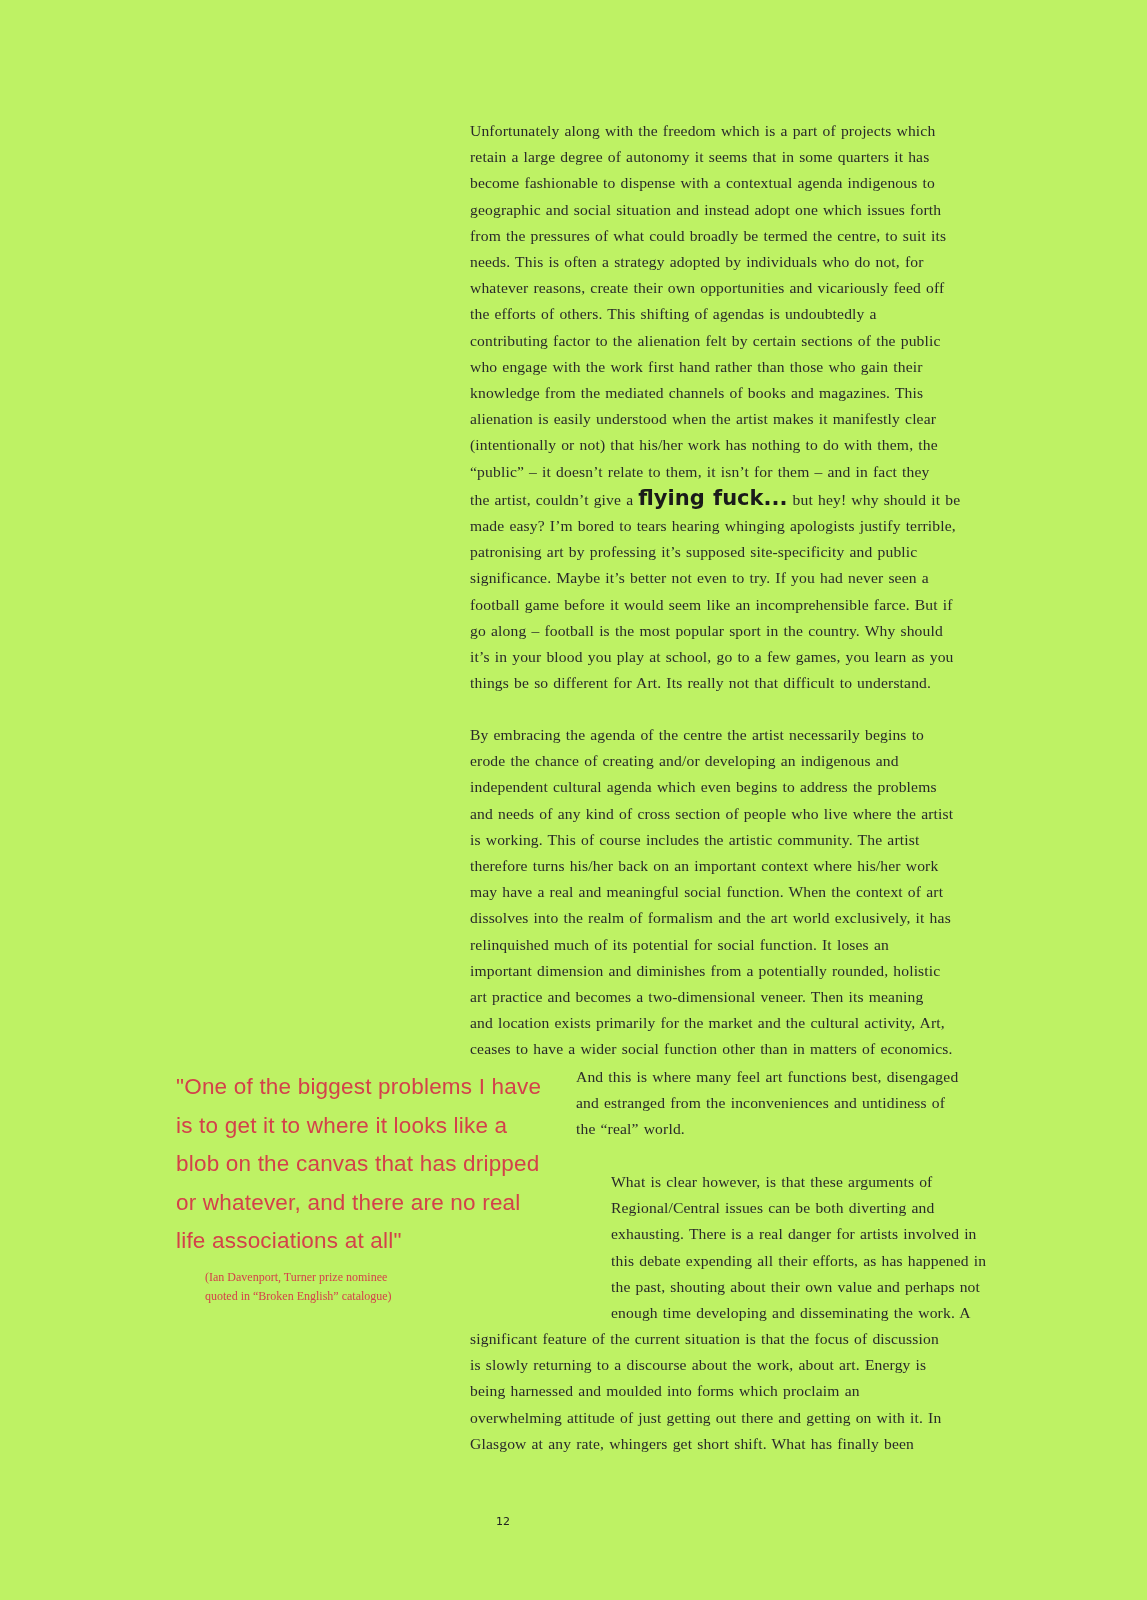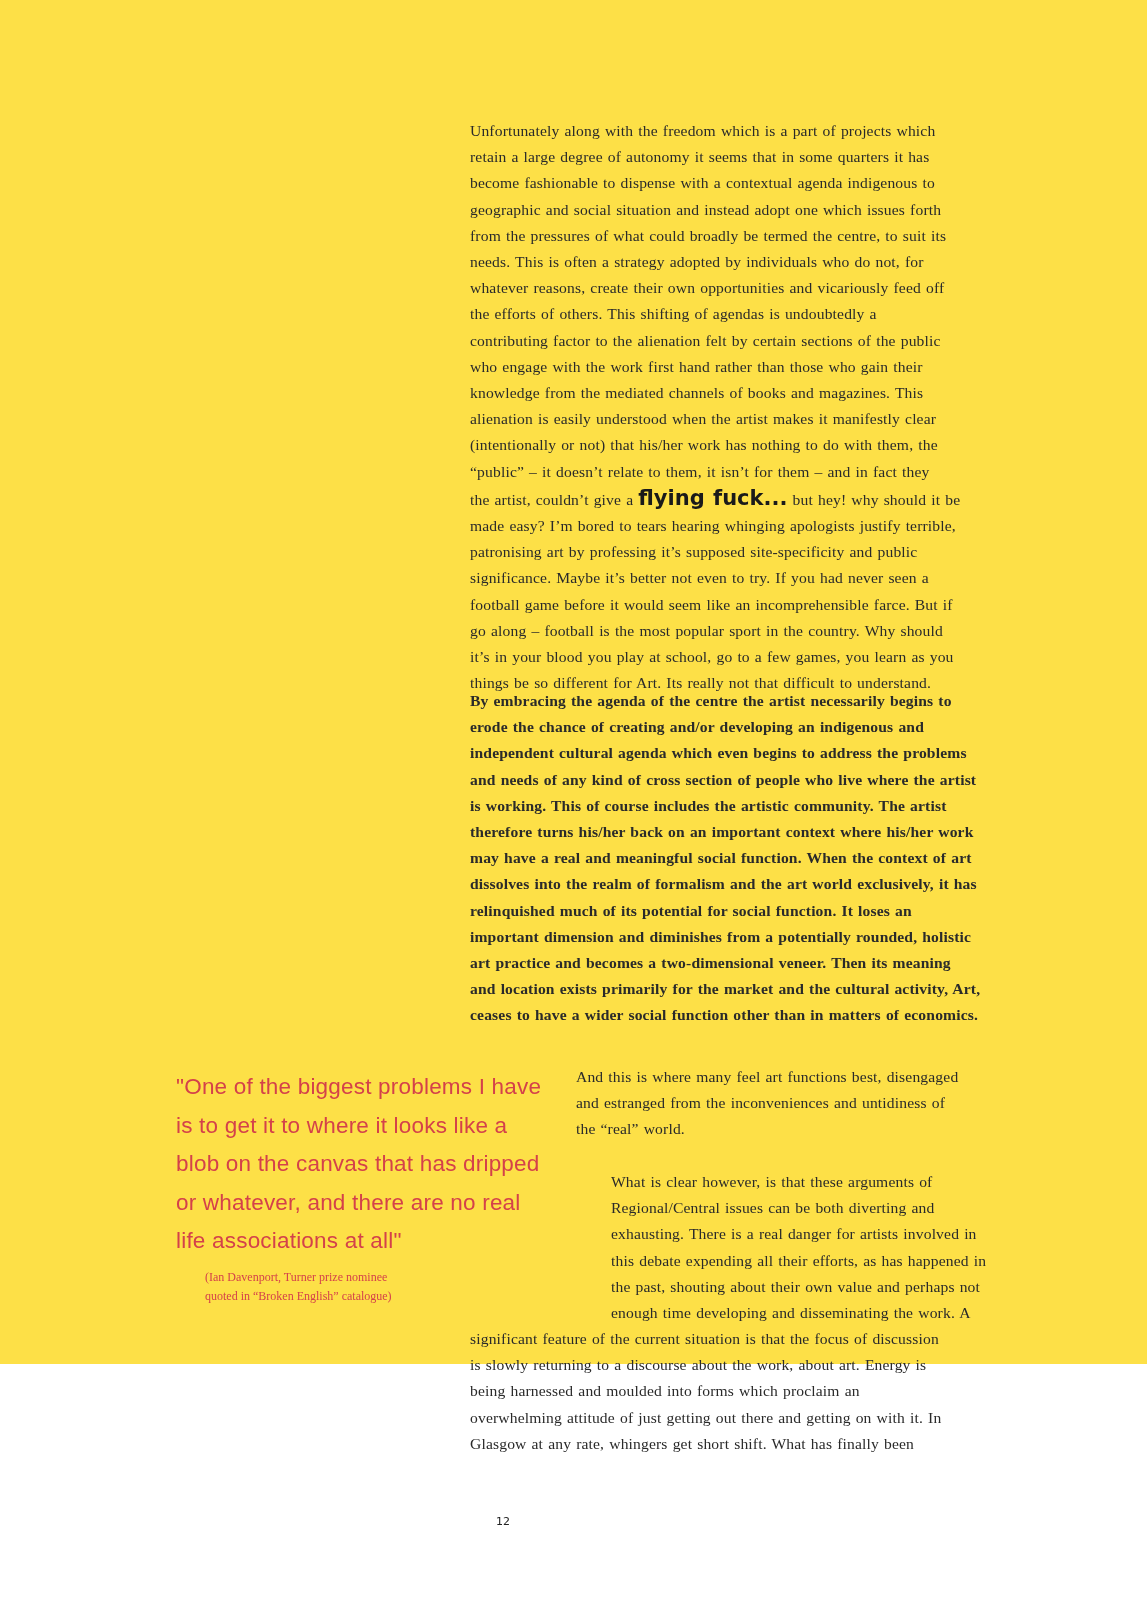--- a/index.html
+++ b/index.html
@@ -1,32 +1,32 @@
 <!DOCTYPE html>
 <html><head>
 <meta charset="utf-8">
 <style>
   html, body { margin: 0; padding: 0; background: #ffffff; }
   body { width: 1147px; height: 1600px; position: relative; overflow: hidden; }
-  .page { position: absolute; left: 0; top: 0; width: 1147px; height: 1364px; background: #fde047; }
+  .page { position: absolute; left: 0; top: 0; width: 1147px; height: 1600px; background: #bef264; }
 
   .body-col {
     position: absolute;
     left: 470px;
     width: 530px;
     font-family: "Liberation Serif", "DejaVu Serif", serif;
     font-size: 15.6px;
     line-height: 26.2px;
     color: #2a2a2a;
     letter-spacing: 0.15px;
     word-spacing: 1px;
   }
   .body-col .line { display: block; white-space: nowrap; }
   .p1 { top: 118px; }
-  .p2 { top: 688px; font-weight: bold; }
+  .p2 { top: 722px; }
   .p3 { top: 1064px; left: 576px; width: 430px; }
   .p4 { top: 1169px; left: 576px; width: 430px; margin-left: 35px; }
   .p5 { top: 1326px; }
 
   .emph {
     font-family: "DejaVu Sans", "Liberation Sans", sans-serif;
     font-weight: bold;
     font-size: 21px;
     color: #1a1a1a;
     letter-spacing: 0px;

